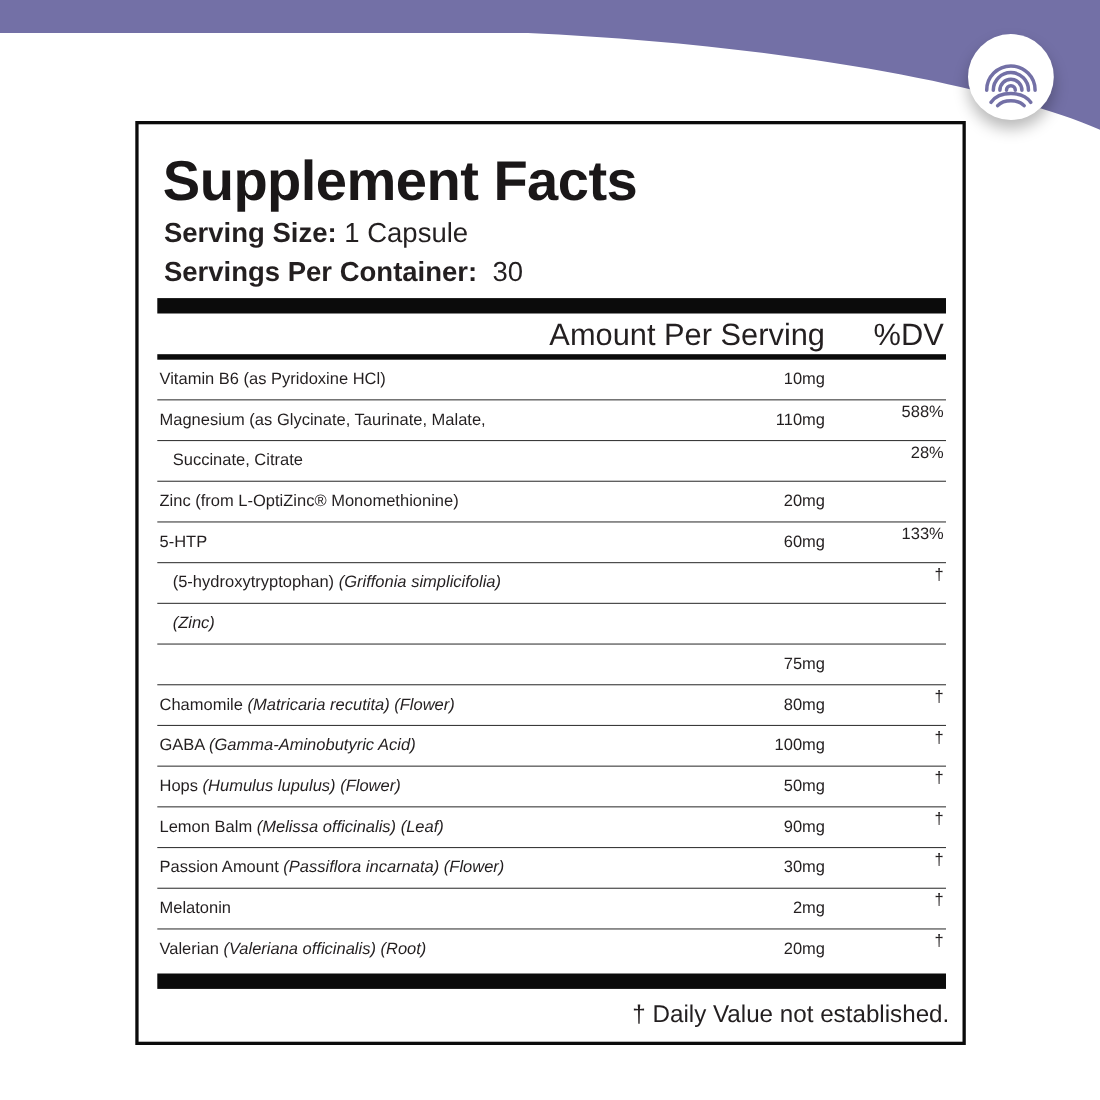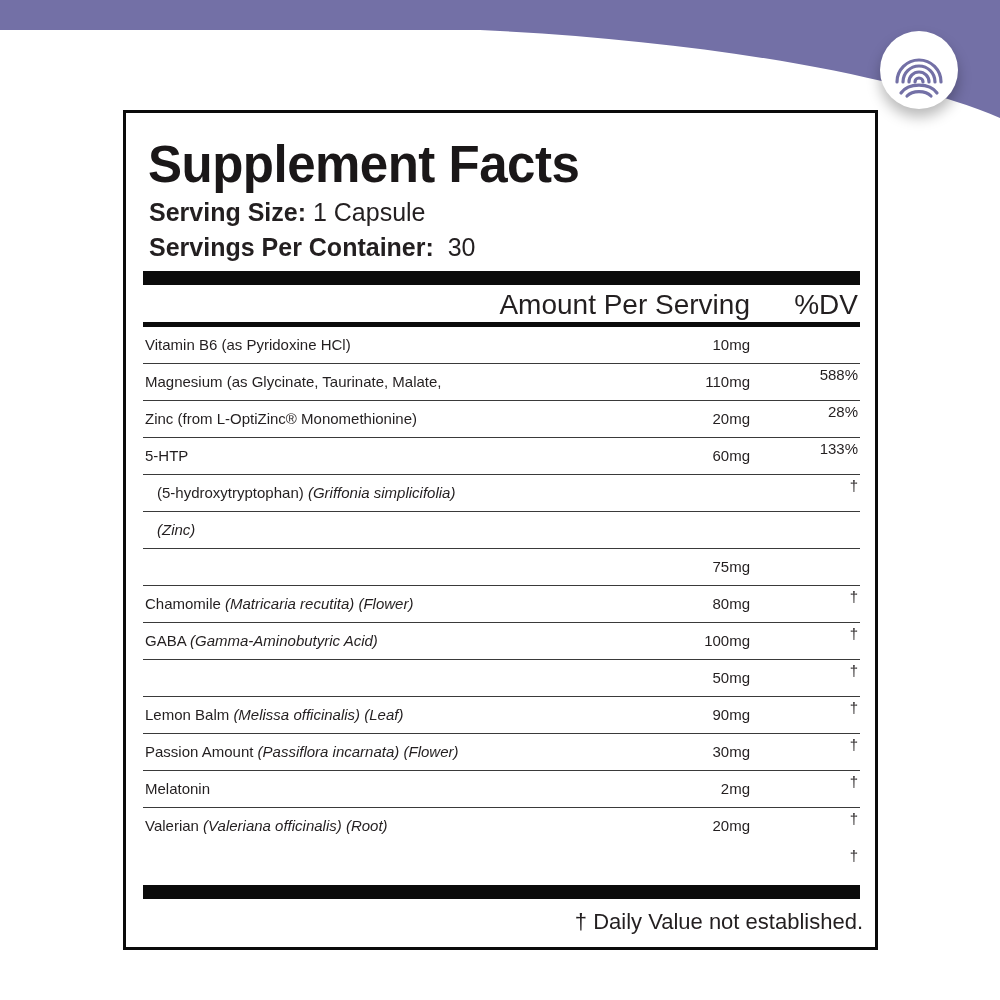--- a/index.html
+++ b/index.html
@@ -111,20 +111,25 @@
         <span class="name"><span>Vitamin B6 (as Pyridoxine HCl)</span><i></i></span>
         <span class="amt">10mg</span>
         <span class="dv">588%</span>
       </div>
       <div class="row">
         <span class="name"><span>Magnesium (as Glycinate, Taurinate, Malate,</span><i></i></span>
         <span class="amt">110mg</span>
         <span class="dv">28%</span>
       </div>
       <div class="row">
+        <span class="name indent"><span>Succinate, Citrate</span><i></i></span>
+        <span class="amt"></span>
+        <span class="dv"></span>
+      </div>
+      <div class="row">
         <span class="name"><span>Zinc (from L-OptiZinc® Monomethionine)</span><i></i></span>
         <span class="amt">20mg</span>
         <span class="dv">133%</span>
       </div>
       <div class="row">
         <span class="name"><span>5-HTP</span><i></i></span>
         <span class="amt">60mg</span>
         <span class="dv">†</span>
       </div>
       <div class="row">
@@ -145,20 +150,21 @@
         <span class="name"><span>Chamomile </span><i>(Matricaria recutita) (Flower)</i></span>
         <span class="amt">80mg</span>
         <span class="dv">†</span>
       </div>
       <div class="row">
         <span class="name"><span>GABA </span><i>(Gamma-Aminobutyric Acid)</i></span>
         <span class="amt">100mg</span>
         <span class="dv">†</span>
       </div>
       <div class="row">
+        <span class="name"><span>Hops </span><i>(Humulus lupulus) (Flower)</i></span>
         <span class="amt">50mg</span>
         <span class="dv">†</span>
       </div>
       <div class="row">
         <span class="name"><span>Lemon Balm </span><i>(Melissa officinalis) (Leaf)</i></span>
         <span class="amt">90mg</span>
         <span class="dv">†</span>
       </div>
       <div class="row">
         <span class="name"><span>Passion Amount </span><i>(Passiflora incarnata) (Flower)</i></span>

